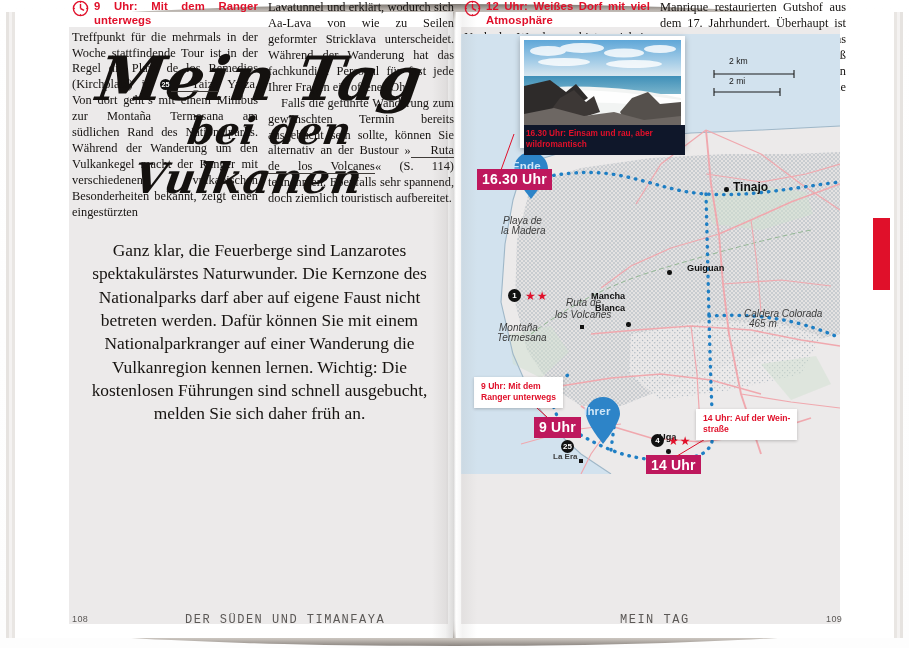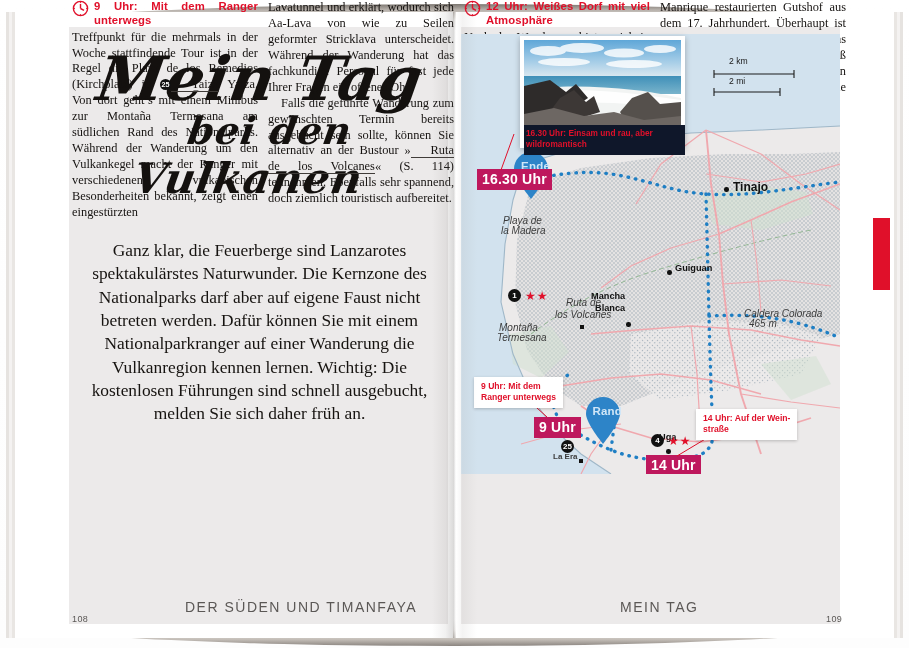--- a/index.html
+++ b/index.html
@@ -67,39 +67,39 @@
   .head .txt{color:#e0102a;font-family:"Liberation Sans",sans-serif;
     font-weight:700;font-size:11.3px;line-height:1.22;letter-spacing:.1px;}
   .clock{flex:0 0 auto;width:17px;height:17px;margin-top:0px;}
 
   .badge{display:inline-block;width:11px;height:11px;border-radius:50%;
     background:#111;color:#fff;font-family:"Liberation Sans",sans-serif;
     font-size:7.2px;line-height:11px;text-align:center;vertical-align:1px;
     font-weight:700;}
 
   
-  .foot{position:absolute;bottom:33px;font-family:Liberation Sans, sans-serif;
-    font-size:14px;letter-spacing:1.5px;color:#5b5856;}
+  .foot{position:absolute;bottom:21px;font-family:Liberation Mono, monospace;
+    font-size:12px;letter-spacing:1.5px;color:#5b5856;}
   .pgno{position:absolute;bottom:24px;font-family:"Liberation Sans",sans-serif;
     font-size:9px;color:#5b5856;letter-spacing:.4px;}
 
   
   .map{position:absolute;left:461px;top:27px;width:379px;height:440px;
     overflow:hidden;background:#e9eef2;margin-top:7px;}
   .map svg{position:absolute;left:0;top:0;}
 
   .redtag{position:absolute;background:#be185d;color:#fff;
     font-family:"Liberation Sans",sans-serif;font-weight:700;font-size:14px;
     padding:2px 5px 2.5px;white-space:nowrap;letter-spacing:.2px;}
   .callout{position:absolute;background:#fff;color:#e0102a;
     font-family:"Liberation Sans",sans-serif;font-weight:700;font-size:8.6px;
     padding:4px 7px 5px;line-height:1.3;white-space:nowrap;
     box-shadow:0 1px 3px rgba(0,0,0,.22);}
   .pin{position:absolute;width:38px;height:48px;}
-  .pin span{position:absolute;left:0;top:8px;width:38px;text-align:right;
+  .pin span{position:absolute;left:0;top:8px;width:38px;text-align:left;
     color:#cfe6f7;font-family:"Liberation Sans",sans-serif;font-weight:700;
     font-size:11.5px;letter-spacing:.2px;}
   .mlabel{position:absolute;font-family:"Liberation Sans",sans-serif;
     color:#2b2b2b;white-space:nowrap;}
   .town{font-weight:700;font-size:12px;color:#111;}
   .town2{font-weight:700;font-size:9.2px;color:#111;line-height:1.05;}
   .geo{font-style:italic;font-size:10px;color:#3c3c3c;line-height:1.15;}
   .dot{position:absolute;width:4.5px;height:4.5px;background:#111;border-radius:50%;}
   .sq{position:absolute;width:4px;height:4px;background:#111;}
   .mbadge{position:absolute;width:13px;height:13px;border-radius:50%;background:#111;
@@ -264,21 +264,21 @@
       </g>
     </svg>
 
     <div class="scalebar" style="left:268px;top:22px">2 km</div>
     <div class="scalebar" style="left:268px;top:42px">2 mi</div>
 
     <div class="dot" style="left:263px;top:153px"></div>
     <div class="mlabel town" style="left:272px;top:146px">Tinajo</div>
 
     <div class="dot" style="left:206px;top:236px"></div>
-    <div class="mlabel town2" style="left:214px;top:230px">Guiguan</div>
+    <div class="mlabel town2" style="left:226px;top:230px">Guiguan</div>
 
     <div class="dot" style="left:165px;top:288px"></div>
     <div class="mlabel town2" style="left:130px;top:258px">Mancha</div>
     <div class="mlabel town2" style="left:134px;top:270px">Blanca</div>
 
     <div class="dot" style="left:205px;top:415px"></div>
     <div class="mlabel town2" style="left:198px;top:399px">Uga</div>
 
     <div class="sq" style="left:118px;top:425px"></div>
     <div class="mlabel geo" style="left:92px;top:418px;font-style:normal;font-weight:700;font-size:8px">La Era</div>
@@ -307,21 +307,21 @@
     <div class="pin" style="left:51px;top:118px">
       <svg width="38" height="48" viewBox="0 0 38 48">
         <path d="M19 47 C19 47 36 26 36 17 A17 17 0 1 0 2 17 C2 26 19 47 19 47 Z" fill="#2d84c8"></path>
       </svg>
       <span>Ende</span>
     </div>
     <div class="pin" style="left:123px;top:363px">
       <svg width="38" height="48" viewBox="0 0 38 48">
         <path d="M19 47 C19 47 36 26 36 17 A17 17 0 1 0 2 17 C2 26 19 47 19 47 Z" fill="#2d84c8"></path>
       </svg>
-      <span>Rand</span>
+      <span>Ihrer</span>
     </div>
 
     <div class="redtag" style="left:16px;top:135px">16.30 Uhr</div>
     <div class="redtag" style="left:73px;top:383px">9 Uhr</div>
     <div class="redtag" style="left:185px;top:421px">14 Uhr</div>
 
     <svg width="379" height="440" viewBox="0 0 379 440" style="pointer-events:none">
       <line x1="40" y1="136" x2="53" y2="100" stroke="#e0102a" stroke-width="1"></line>
       <line x1="86" y1="383" x2="66" y2="365" stroke="#e0102a" stroke-width="1"></line>
       <line x1="216" y1="422" x2="256" y2="398" stroke="#e0102a" stroke-width="1"></line>

